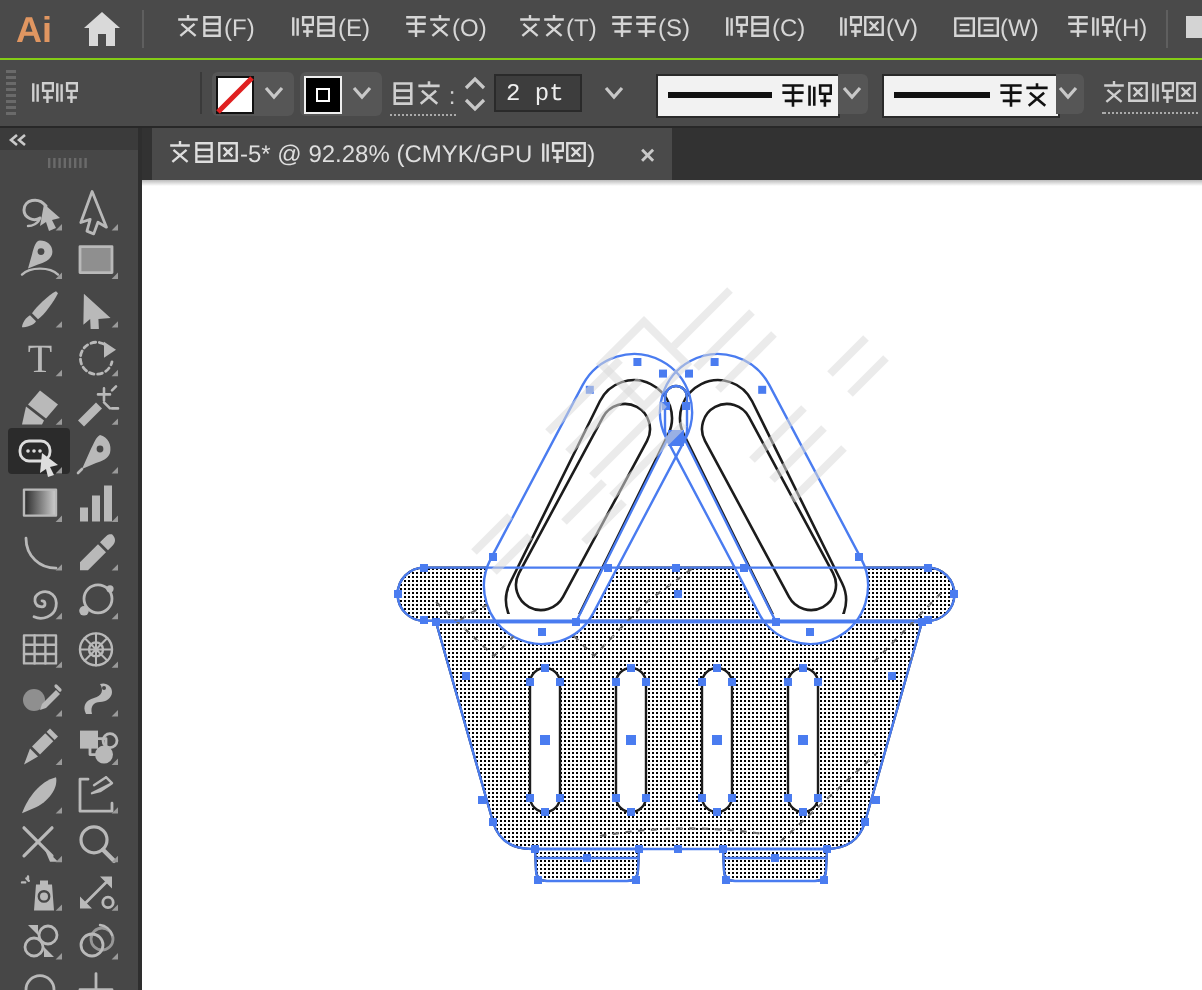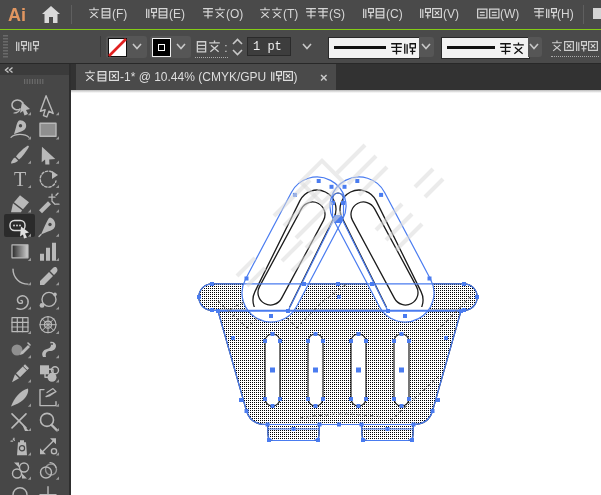--- a/index.html
+++ b/index.html
@@ -130,21 +130,21 @@
       </svg>
       <span class="lbl" style="left:195px;top:10px;border-bottom:1px dotted #aaa;padding-bottom:2px"><svg class="cn" style="vertical-align:-1px;color:#cfcfcf;" width="13" height="13" viewBox="0 0 11 11">
           <use href="#gB"></use>
         </svg><svg class="cn" style="vertical-align:-1px;color:#cfcfcf;" width="13" height="13" viewBox="0 0 11 11">
           <use href="#gA"></use>
         </svg><span style="font-size:12px"> :</span></span>
       <svg style="position:absolute;left:231px;top:8px" width="13" height="18">
 <path d="M2,6 L6.5,1.5 L11,6" fill="none" stroke="#c8c8c8" stroke-width="1.6"></path>
 <path d="M2,12 L6.5,16.5 L11,12" fill="none" stroke="#c8c8c8" stroke-width="1.6"></path>
       </svg>
-      <div style="position:absolute;left:247px;top:7px;width:44px;height:19px;background:#3d3d3d;border:1px solid #2a2a2a;color:#eee;font-size:12px;line-height:19px;font-family:'Liberation Mono',monospace;padding-left:5px;box-sizing:border-box">1 pt</div>
+      <div style="position:absolute;left:247px;top:7px;width:44px;height:19px;background:#3d3d3d;border:1px solid #2a2a2a;color:#eee;font-size:12px;line-height:19px;font-family:'Liberation Mono',monospace;padding-left:5px;box-sizing:border-box">2 pt</div>
       <svg style="position:absolute;left:302px;top:13px" width="10" height="7">
         <path d="M1,1 L5,5.5 L9,1" fill="none" stroke="#c8c8c8" stroke-width="1.6"></path>
       </svg>
       <div style="position:absolute;left:328px;top:7px;width:90px;height:20px;background:#f2f2f2;border:1px solid #2a2a2a"></div>
       <div style="position:absolute;left:334px;top:16px;width:52px;height:3px;background:#111"></div>
       <span style="position:absolute;left:390px;top:10px"><svg class="cn" style="vertical-align:-1px;color:#111;" width="13" height="13" viewBox="0 0 11 11">
           <use href="#gD"></use>
         </svg><svg class="cn" style="vertical-align:-1px;color:#111;" width="13" height="13" viewBox="0 0 11 11">
           <use href="#gC"></use>
         </svg></span>
@@ -375,21 +375,21 @@
         </g>
       </svg>
     </div>
 <div id="tabbar">
       <div class="tab" style="width:252px;padding-left:8px"><svg class="cn" style="vertical-align:-1px;color:#dedede;" width="12" height="12" viewBox="0 0 11 11">
           <use href="#gA"></use>
         </svg><svg class="cn" style="vertical-align:-1px;color:#dedede;" width="12" height="12" viewBox="0 0 11 11">
           <use href="#gB"></use>
         </svg><svg class="cn" style="vertical-align:-1px;color:#dedede;" width="12" height="12" viewBox="0 0 11 11">
           <use href="#gE"></use>
-        </svg><span>-1* @ 10.44% (CMYK/GPU </span><svg class="cn" style="vertical-align:-1px;color:#dedede;" width="12" height="12" viewBox="0 0 11 11">
+        </svg><span>-5* @ 92.28% (CMYK/GPU </span><svg class="cn" style="vertical-align:-1px;color:#dedede;" width="12" height="12" viewBox="0 0 11 11">
           <use href="#gC"></use>
         </svg><svg class="cn" style="vertical-align:-1px;color:#dedede;" width="12" height="12" viewBox="0 0 11 11">
           <use href="#gE"></use>
         </svg><span>)</span></div>
       <div style="position:absolute;left:249px;top:6px;color:#c9c9c9;font-size:13px;font-weight:bold">×</div>
     </div>
 <div id="canvas"><svg width="530" height="405" viewBox="0 0 530 405">
         <defs>
           <pattern id="dots" width="2" height="2" patternUnits="userSpaceOnUse">
             <rect width="2" height="2" fill="#ffffff"></rect>

